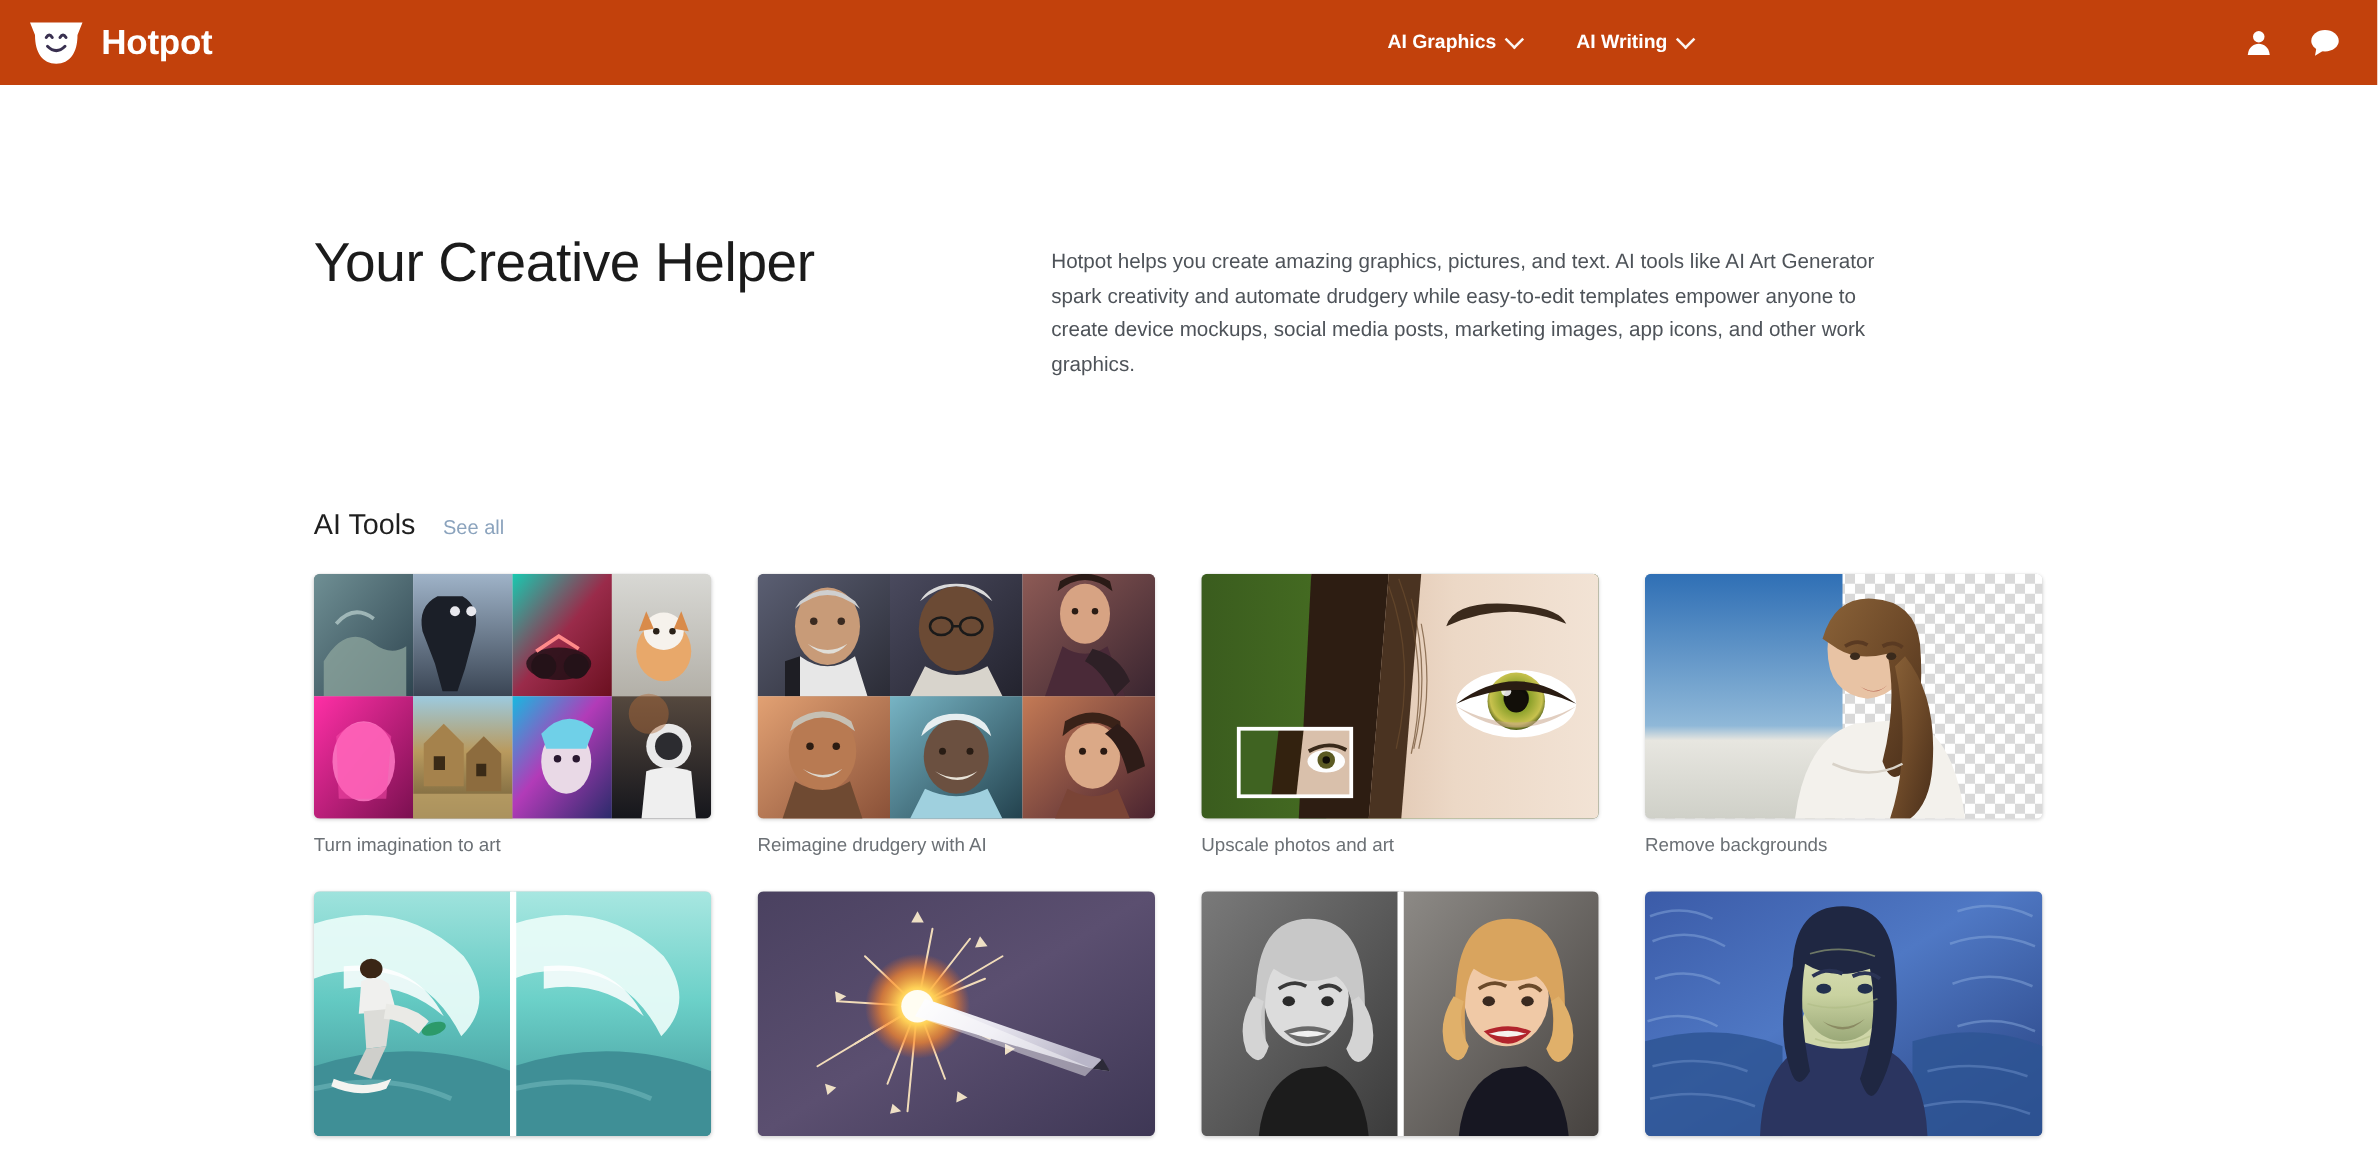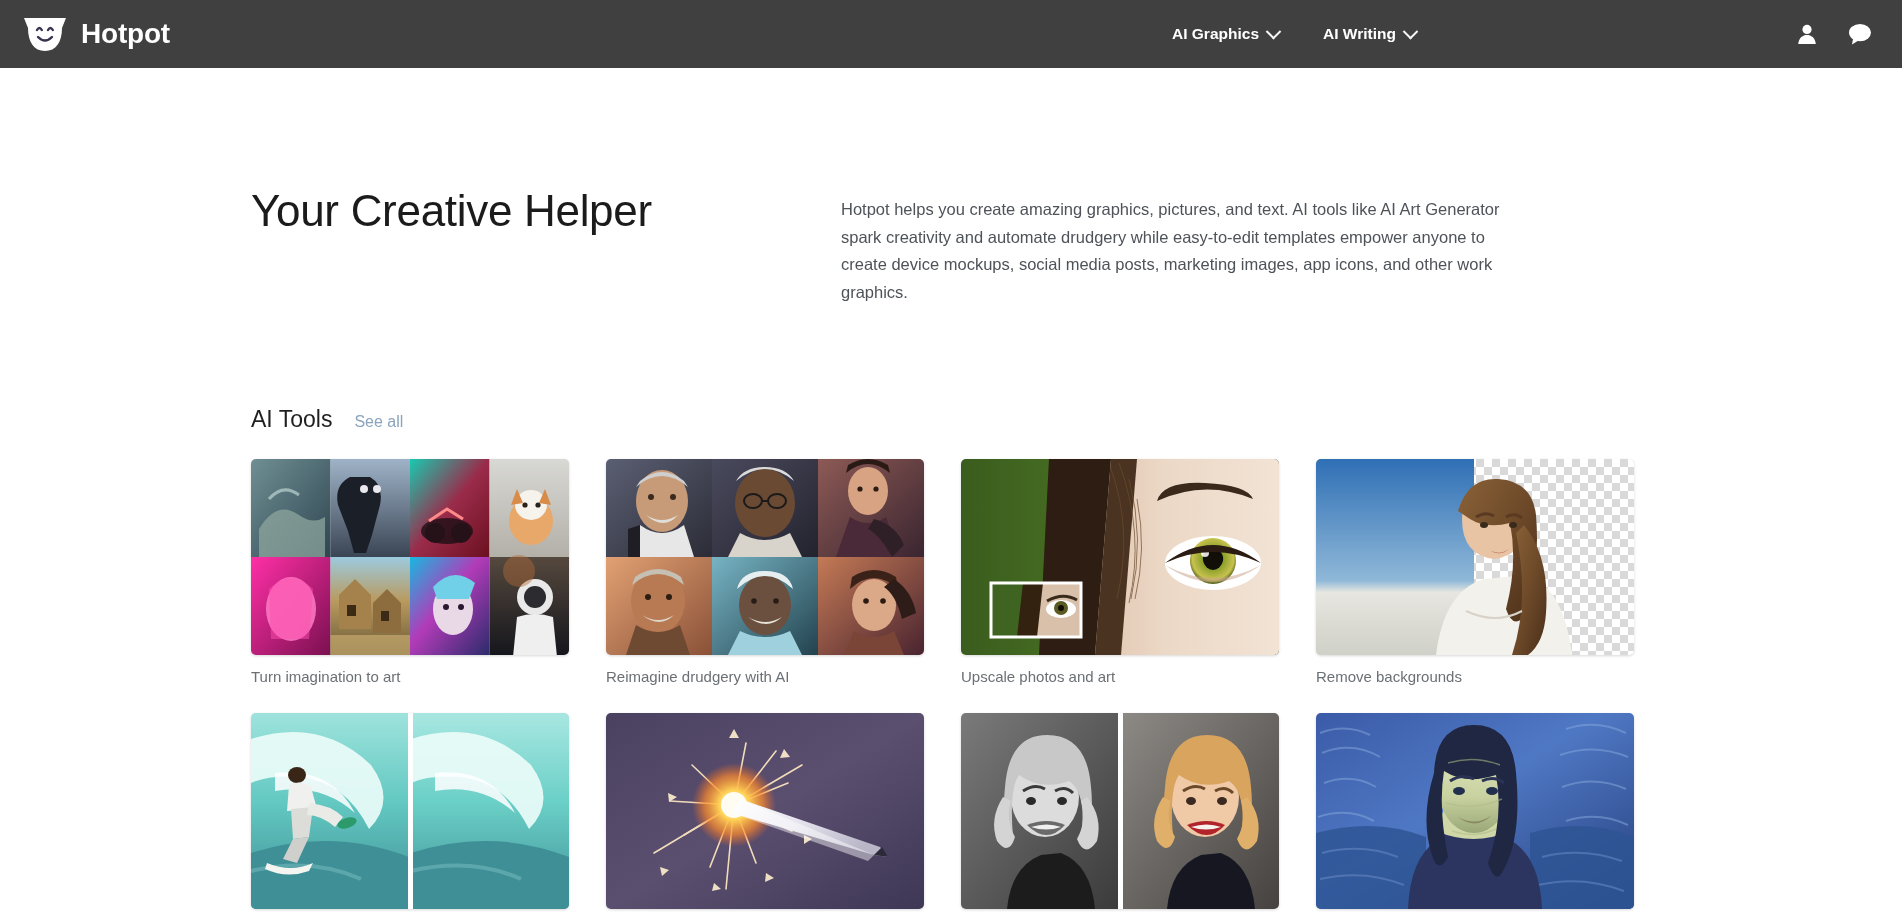--- a/index.html
+++ b/index.html
@@ -9,21 +9,21 @@
     overflow: hidden;
     background: #ffffff;
     font-family: "Liberation Sans", sans-serif;
   }
 
   
   .navbar {
     position: relative;
     width: 100%;
     height: 68px;
-    background: #404040;
+    background: #c2410c;
     display: flex;
     align-items: center;
   }
   .brand {
     display: flex;
     align-items: center;
     gap: 13px;
     margin-left: 22px;
     cursor: pointer;
   }
@@ -32,21 +32,21 @@
     display: block;
   }
   .brand-name {
     color: #ffffff;
     font-size: 28px;
     font-weight: bold;
     letter-spacing: -0.2px;
   }
   .nav-links {
     position: absolute;
-    left: 1150px;
+    left: 1088px;
     top: 0;
     height: 68px;
     display: flex;
     align-items: center;
     gap: 0px;
   }
   .nav-item {
     display: flex;
     align-items: center;
     gap: 9px;

